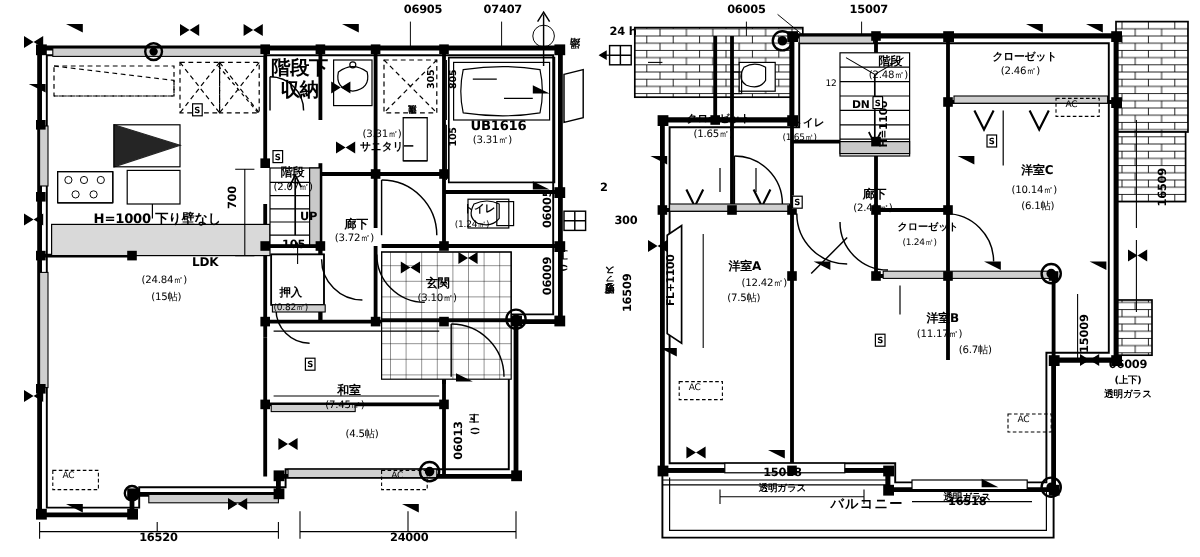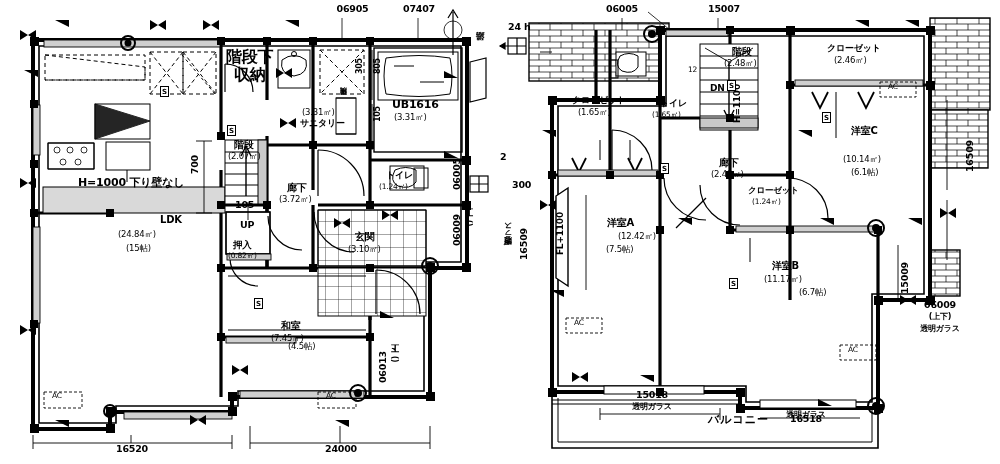--- a/index.html
+++ b/index.html
@@ -478,21 +478,21 @@
     <path d="M453 12 V55 M448 18 L453 10 L458 18" stroke-width="1.2"></path>
   </g>
 </svg>
 
 <div class="lbl room-name" style="left:128px; top:215px;padding-left:32px;">LDK</div>
 <div class="lbl room-sub" style="left:118px; top:230px;">(24.84㎡)</div>
 <div class="lbl room-sub" style="left:126px; top:244px;">(15帖)</div>
 
 <div class="lbl room-name" style="left:281px; top:321px;">和室</div>
 <div class="lbl room-sub" style="left:271px; top:334px;">(7.45㎡)</div>
-<div class="lbl room-sub" style="left:276px; top:342px;padding-left:12px;">(4.5帖)</div>
+<div class="lbl room-sub" style="left:276px; top:358px;padding-left:12px;">(4.5帖)</div>
 
 <div class="lbl room-name" style="left:355px; top:232px;">玄関</div>
 <div class="lbl room-sub" style="left:348px; top:245px;">(3.10㎡)</div>
 
 <div class="lbl room-name" style="left:287px; top:183px;">廊下</div>
 <div class="lbl room-sub" style="left:279px; top:195px;">(3.72㎡)</div>
 
 <div class="lbl room-name" style="left:234px; top:140px;">階段</div>
 <div class="lbl room-sub" style="left:228px; top:152px;">(2.07㎡)</div>
 
@@ -505,21 +505,21 @@
 <div class="lbl room-name" style="left:386px; top:171px; font-size:9px;">トイレ</div>
 <div class="lbl room-sub" style="left:379px; top:183px; font-size:7.5px;">(1.24㎡)</div>
 
 <div class="lbl room-name" style="left:233px; top:240px; font-size:9.5px;">押入</div>
 <div class="lbl room-sub" style="left:228px; top:252px; font-size:7.5px;">(0.82㎡)</div>
 
 <div class="lbl room-name" style="left:226px; top:48px; font-size:16px; line-height:1.15;">階段下
 収納</div>
 
 <div class="lbl" style="left:78px; top:177px; font-size:11px; font-weight:600;">H=1000 下り壁なし</div>
-<div class="lbl dim" style="left:240px; top:176px;margin-top:44px;">UP</div>
+<div class="lbl dim" style="left:250px; top:176px;">UP</div>
 
 <div class="lbl vert" style="left:476px; top:48px; font-size:9px;">給湯器</div>
 <div class="lbl vert" style="left:341px; top:100px; font-size:7px;">洗濯機置場</div>
 
 <div class="lbl dim ctr" style="left:132px; top:444px;">16520</div>
 <div class="lbl dim ctr" style="left:341px; top:444px;">24000</div>
 <div class="lbl dim ctr" style="left:342px; top:4px;padding-left:21px;">06905</div>
 <div class="lbl dim ctr" style="left:419px; top:4px;">07407</div>
 <div class="lbl vert dim" style="left:452px; top:158px;">06005</div>
 <div class="lbl vert dim" style="left:452px; top:214px;">06009</div>
@@ -540,21 +540,21 @@
 <div class="lbl tiny" style="left:326px; top:392px;">AC</div>
 
 <div class="lbl room-name" style="left:607px; top:218px;">洋室A</div>
 <div class="lbl room-sub" style="left:598px; top:232px;padding-left:20px;">(12.42㎡)</div>
 <div class="lbl room-sub" style="left:606px; top:245px;">(7.5帖)</div>
 
 <div class="lbl room-name" style="left:772px; top:261px;">洋室B</div>
 <div class="lbl room-sub" style="left:764px; top:275px;">(11.17㎡)</div>
 <div class="lbl room-sub" style="left:771px; top:288px;padding-left:28px;">(6.7帖)</div>
 
-<div class="lbl room-name" style="left:851px; top:126px;">洋室C</div>
+<div class="lbl room-name" style="left:851px; top:138px;">洋室C</div>
 <div class="lbl room-sub" style="left:843px; top:155px;">(10.14㎡)</div>
 <div class="lbl room-sub" style="left:851px; top:168px;">(6.1帖)</div>
 
 <div class="lbl room-name" style="left:572px; top:96px; font-size:9px;">クローゼット</div>
 <div class="lbl room-sub" style="left:578px; top:108px;">(1.65㎡)</div>
 
 <div class="lbl room-name" style="left:827px; top:44px; font-size:9px;">クローゼット</div>
 <div class="lbl room-sub" style="left:834px; top:56px;">(2.46㎡)</div>
 
 <div class="lbl room-name" style="left:748px; top:186px; font-size:8.5px;">クローゼット</div>
@@ -562,21 +562,21 @@
 
 <div class="lbl room-name" style="left:732px; top:47px;">階段</div>
 <div class="lbl room-sub" style="left:724px; top:59px;">(2.48㎡)</div>
 
 <div class="lbl room-name" style="left:719px; top:158px;">廊下</div>
 <div class="lbl room-sub" style="left:711px; top:170px;">(2.48㎡)</div>
 
 <div class="lbl room-name" style="left:660px; top:99px; font-size:9px;">トイレ</div>
 <div class="lbl room-sub" style="left:652px; top:111px; font-size:7.5px;">(1.65㎡)</div>
 
-<div class="lbl room-name" style="left:692px; top:414px; font-size:11px; letter-spacing:1px;margin-left:16px;">バルコニー</div>
+<div class="lbl room-name" style="left:692px; top:414px; font-size:11px; letter-spacing:1px;">バルコニー</div>
 
 <div class="lbl dim" style="left:508px; top:22px;">24 h</div>
 <div class="lbl dim" style="left:710px; top:84px; font-size:9px;">DN</div>
 <div class="lbl vert dim" style="left:733px; top:84px; font-size:9px;">H=1100</div>
 <div class="lbl vert dim" style="left:556px; top:212px; font-size:9px;">FL+1100</div>
 
 <div class="lbl dim ctr" style="left:622px; top:4px;">06005</div>
 <div class="lbl dim ctr" style="left:724px; top:4px;">15007</div>
 <div class="lbl vert dim" style="left:965px; top:140px;">16509</div>
 <div class="lbl vert dim" style="left:900px; top:262px;">15009</div>

